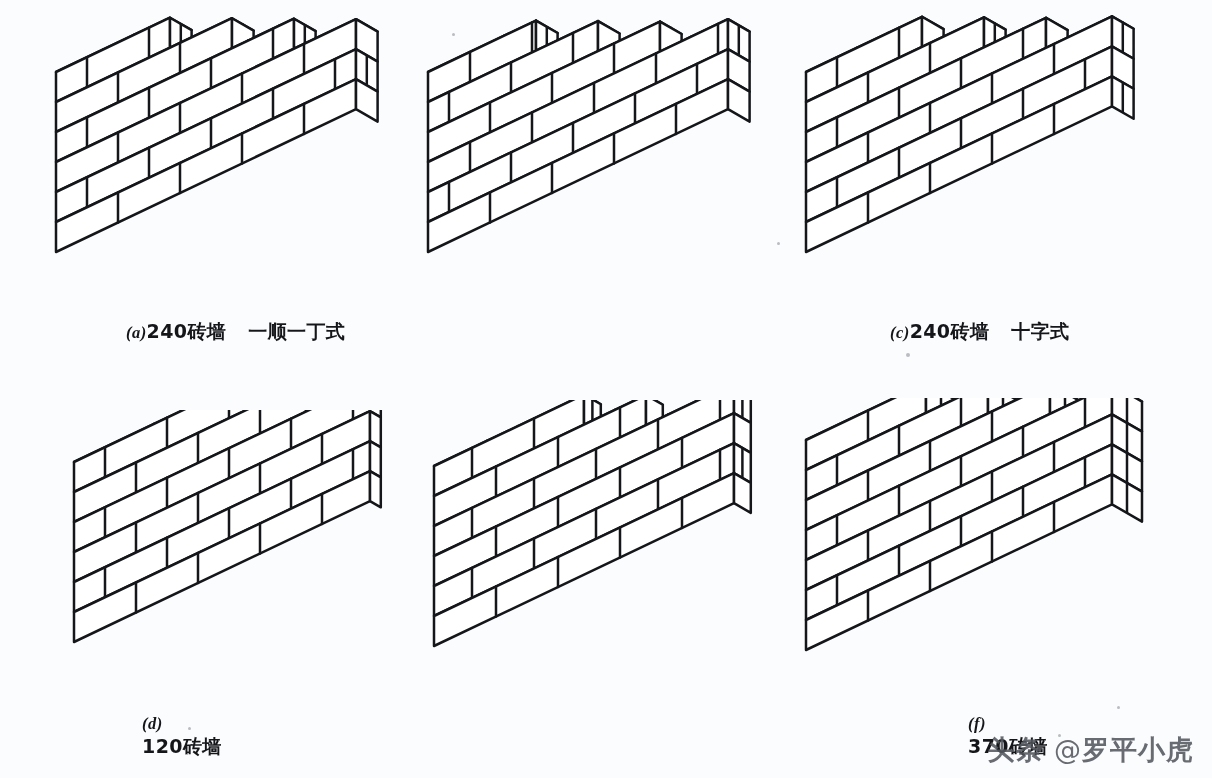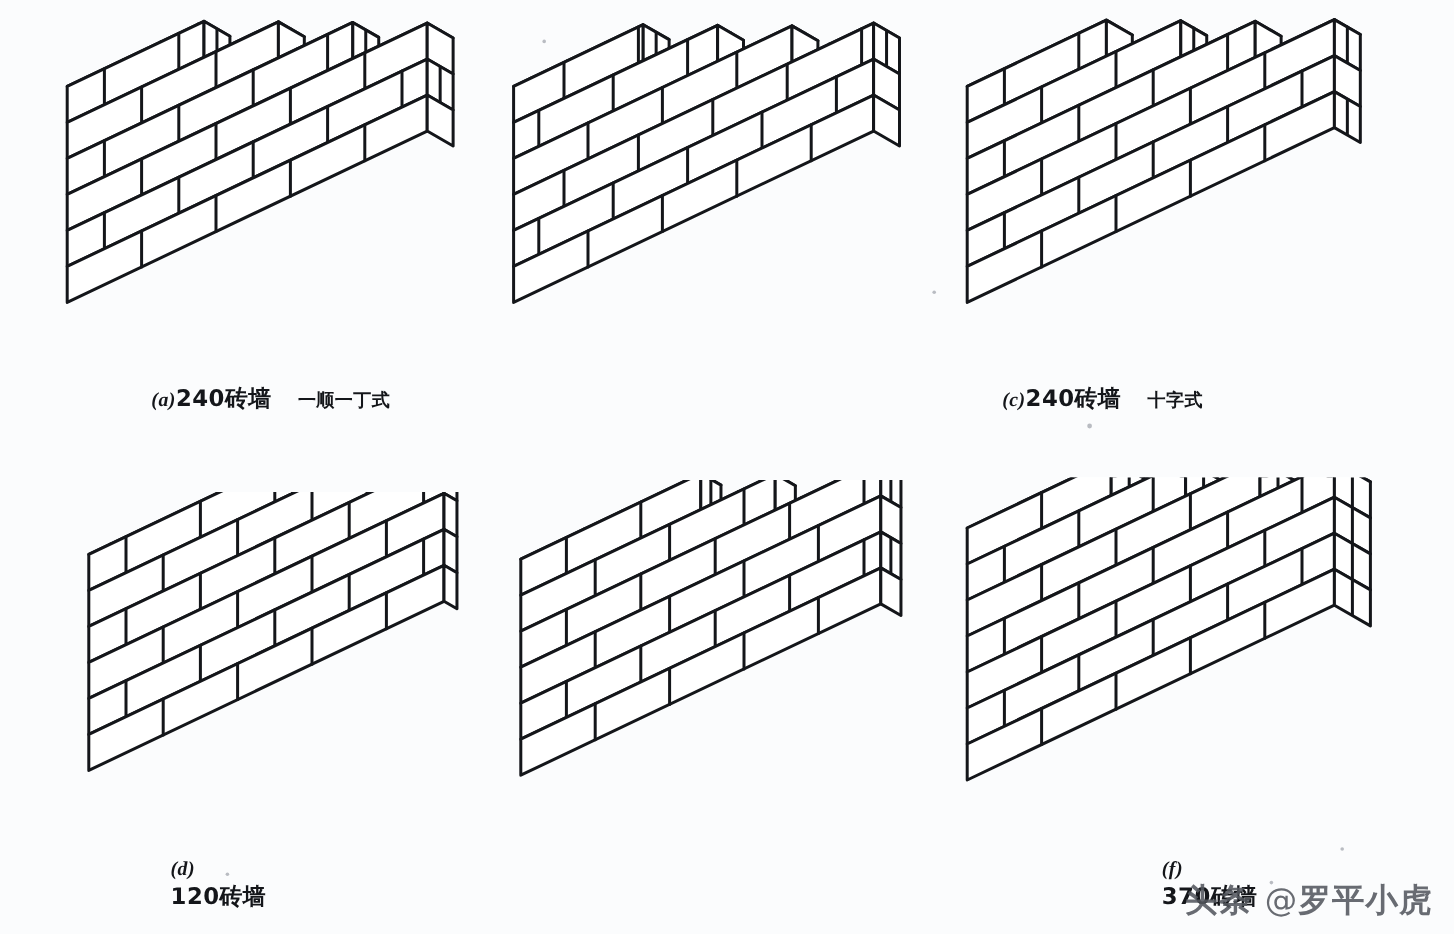--- a/index.html
+++ b/index.html
@@ -44,21 +44,21 @@
     font-family: "Liberation Serif", "DejaVu Serif", serif;
   }
   .caption .cap-main {
     font-family: "DejaVu Sans", "Liberation Sans", sans-serif;
     font-weight: 700;
     font-size: 19px;
   }
   .caption .cap-bond {
     font-family: "DejaVu Sans", "Liberation Sans", sans-serif;
     font-weight: 700;
-    font-size: 15px;
+    font-size: 19px;
     margin-left: 22px;
   }
   
   .speck {
     position: absolute;
     background: #b9bcc2;
     border-radius: 50%;
   }
   #watermark {
     position: absolute;
@@ -431,21 +431,21 @@
           </g>
         </svg>
       </div>
     </div>
 
   <div class="caption" style="left:108px; top:299px;">
     <span class="cap-idx">(a)</span><span class="cap-main">240砖墙</span><span class="cap-bond">一顺一丁式</span>
   </div>
 
 
-  <div class="caption" style="left:817px; top:299px;">
+  <div class="caption" style="left:872px; top:299px;">
     <span class="cap-idx">(c)</span><span class="cap-main">240砖墙</span><span class="cap-bond">十字式</span>
   </div>
 
   <div class="caption" style="left:124px; top:694px;">
     <span class="cap-idx">(d)</span>
     <span class="cap-main">120砖墙</span>
   </div>
 
 
   <div class="caption" style="left:950px; top:694px;">

